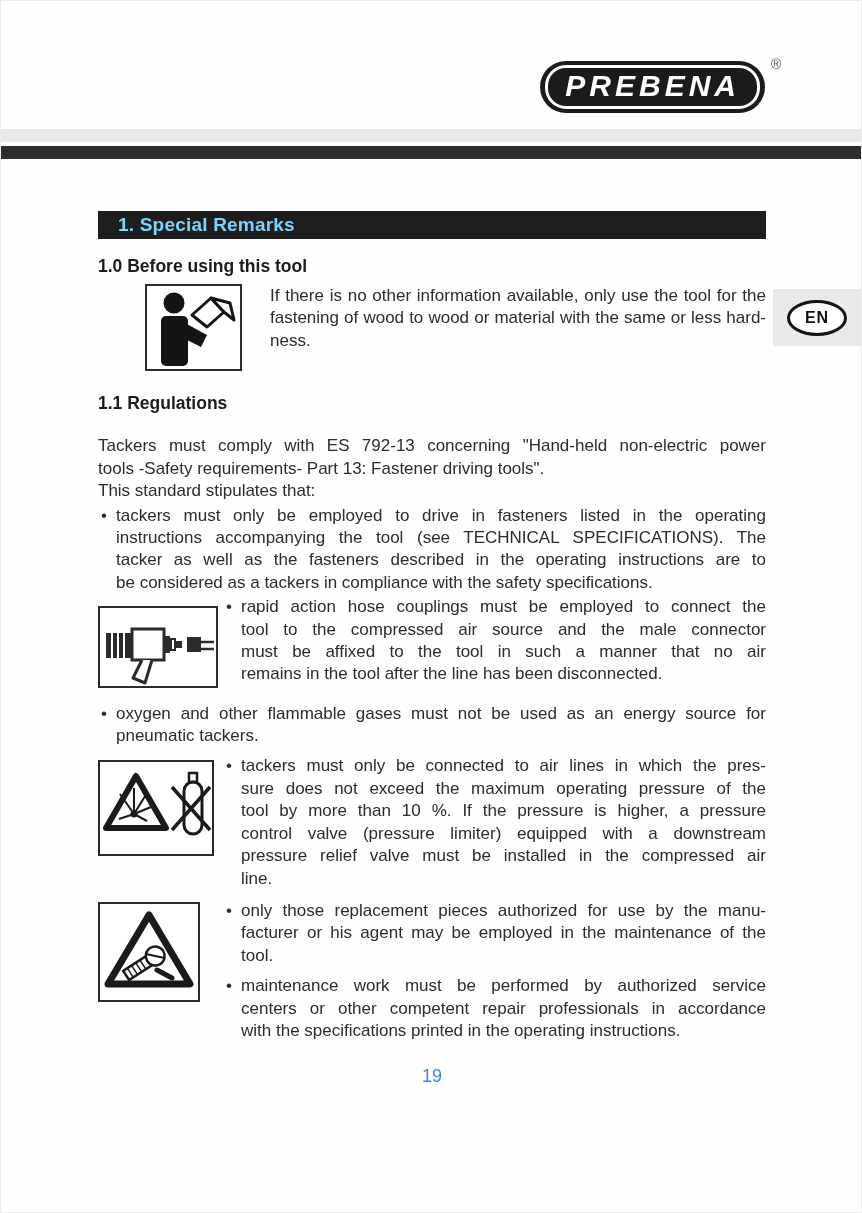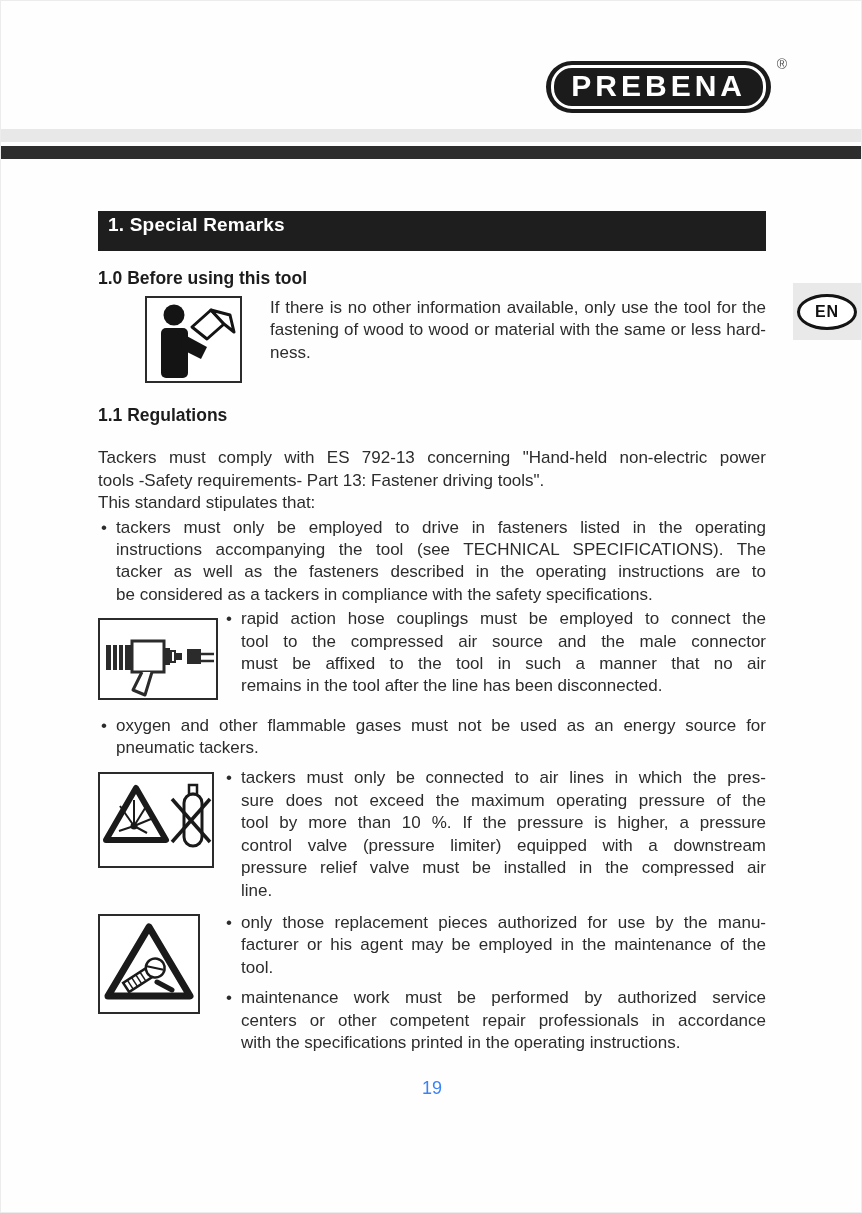--- a/index.html
+++ b/index.html
@@ -2,45 +2,45 @@
 <html><head>
 <meta charset="utf-8">
 <style>
   html,body{margin:0;padding:0;background:#ffffff;}
   .page{
     position:relative;width:862px;height:1213px;margin:0 auto;
     background:#fefefe;border:1px solid #ececec;box-sizing:border-box;
     font-family:"Liberation Sans", sans-serif;color:#2c2c2c;overflow:hidden;
   }
   
-  .logo-wrap{position:absolute;top:60px;right:90px;}
+  .logo-wrap{position:absolute;top:60px;right:96px;font-style:italic;}
   .logo-capsule{background:#1b1b1b;border-radius:26px;padding:4px 5px;display:inline-block;}
   .logo-inner{
     border:3px solid #fff;border-radius:21px;background:#1b1b1b;color:#fff;
     font-weight:bold;font-size:30px;letter-spacing:4px;padding:3px 17px 5px 17px;
     display:inline-block;line-height:1;
   }
   .reg-mark{position:absolute;top:-5px;right:-16px;font-size:14px;color:#555;}
   .bar-gray{position:absolute;top:128px;left:0;width:100%;height:13px;background:#e8e8e8;}
   .bar-dark{position:absolute;top:145px;left:0;width:100%;height:13px;background:#2d2d2d;}
   
   .lang-patch{
-    position:absolute;top:282px;right:0;width:68px;height:57px;background:#e9e9e9;
+    position:absolute;top:288px;right:0;width:88px;height:57px;background:#e9e9e9;
     display:flex;align-items:center;justify-content:center;margin-left:8px;
   }
   .lang-oval{
     width:54px;height:30px;border:3px solid #141414;border-radius:50%;
     display:flex;align-items:center;justify-content:center;background:#fff;
     font-weight:bold;font-size:16px;letter-spacing:1px;color:#111;
   }
   
   .content{position:absolute;left:97px;top:210px;width:668px;font-size:17px;line-height:22.4px;}
   .section-bar{
-    background:#1e1e1e;color:#ffffff;font-weight:bold;font-size:19px;
-    height:40px;line-height:28px;padding-left:10px;letter-spacing:.2px;
+    background:#1e1e1e;color:#7dd3fc;font-weight:bold;font-size:19px;
+    height:28px;line-height:28px;padding-left:20px;letter-spacing:.2px;
   }
   .h-sub{font-weight:bold;font-size:17.5px;color:#1c1c1c;margin-top:17px;line-height:20px;}
   .h-sub.second{margin-top:16px;}
   
   .nrow{display:flex;align-items:flex-start;}
   .nrow.first{margin-top:13px;}
   .nrow.second{margin-top:8px;padding-left:47px;}
   .nicol{flex:0 0 125px;}
   .iconbox{border:2px solid #2b2b2b;background:#fff;display:inline-block;line-height:0;}
   .iconbox svg{display:block;}

